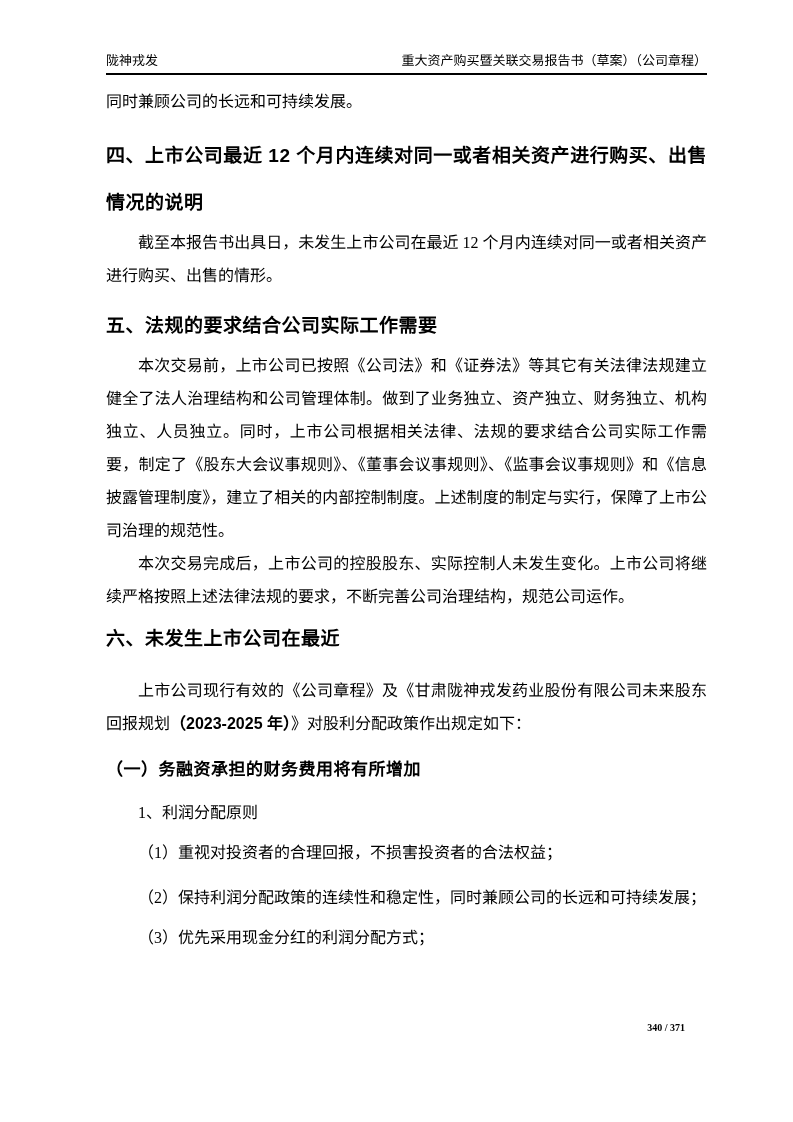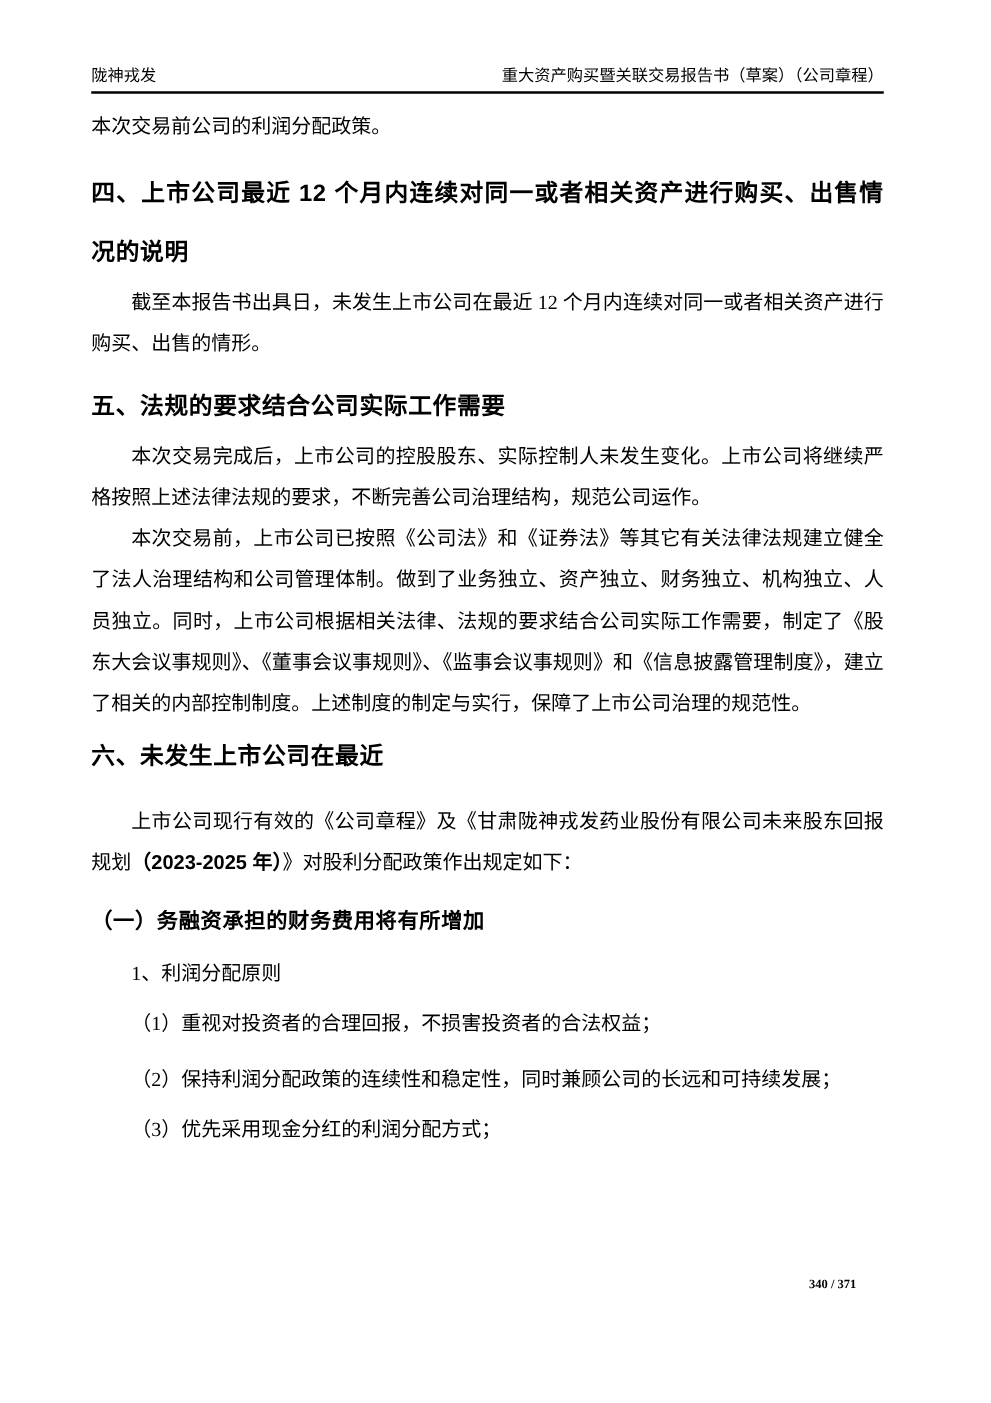--- a/index.html
+++ b/index.html
@@ -9,21 +9,21 @@
   }
   .page {
     position: relative;
     width: 793px;
     height: 1122px;
     margin: 0 auto;
     background: #ffffff;
     color: #000000;
     font-family: "Liberation Serif", serif;
     box-sizing: border-box;
-    padding: 52px 86px 0 73px;
+    padding: 52px 86px 0 106px;
     overflow: hidden;
   }
   .header {
     display: flex;
     justify-content: space-between;
     align-items: flex-end;
     font-size: 13px;
     line-height: 18px;
     padding-bottom: 3px;
     border-bottom: 2px solid #000000;
@@ -86,31 +86,31 @@
 
 <div class="page">
 
   <div class="header">
     <span>陇神戎发</span>
     <span>重大资产购买暨关联交易报告书（草案）（公司章程）</span>
   </div>
 
   <div class="content">
 
-    <p class="body no-indent">本次交易前公司的利润分配政策。</p>
+    <p class="body no-indent">同时兼顾公司的长远和可持续发展。</p>
 
     <h2 class="mt">四、上市公司最近 12 个月内连续对同一或者相关资产进行购买、出售情况的说明</h2>
 
     <p class="body tight">截至本报告书出具日，未发生上市公司在最近 12 个月内连续对同一或者相关资产进行购买、出售的情形。</p>
 
     <h2 class="mt-sm">五、法规的要求结合公司实际工作需要</h2>
 
+    <p class="body tight">本次交易前，上市公司已按照《公司法》和《证券法》等其它有关法律法规建立健全了法人治理结构和公司管理体制。做到了业务独立、资产独立、财务独立、机构独立、人员独立。同时，上市公司根据相关法律、法规的要求结合公司实际工作需要，制定了《股东大会议事规则》、《董事会议事规则》、《监事会议事规则》和《信息披露管理制度》，建立了相关的内部控制制度。上述制度的制定与实行，保障了上市公司治理的规范性。</p>
+
     <p class="body tight">本次交易完成后，上市公司的控股股东、实际控制人未发生变化。上市公司将继续严格按照上述法律法规的要求，不断完善公司治理结构，规范公司运作。</p>
-
-    <p class="body tight">本次交易前，上市公司已按照《公司法》和《证券法》等其它有关法律法规建立健全了法人治理结构和公司管理体制。做到了业务独立、资产独立、财务独立、机构独立、人员独立。同时，上市公司根据相关法律、法规的要求结合公司实际工作需要，制定了《股东大会议事规则》、《董事会议事规则》、《监事会议事规则》和《信息披露管理制度》，建立了相关的内部控制制度。上述制度的制定与实行，保障了上市公司治理的规范性。</p>
 
     <h2 class="mt-xs">六、未发生上市公司在最近</h2>
 
     <p class="body"><span>上市公司现行有效的《公司章程》及《甘肃陇神戎发药业股份有限公司未来股东回报规划</span><span class="bold-heiti">（2023-2025 年）</span><span>》对股利分配政策作出规定如下：</span></p>
 
     <h3>（一）务融资承担的财务费用将有所增加</h3>
 
     <p class="body first-item">1、利润分配原则</p>
 
     <p class="body item">（1）重视对投资者的合理回报，不损害投资者的合法权益；</p>

